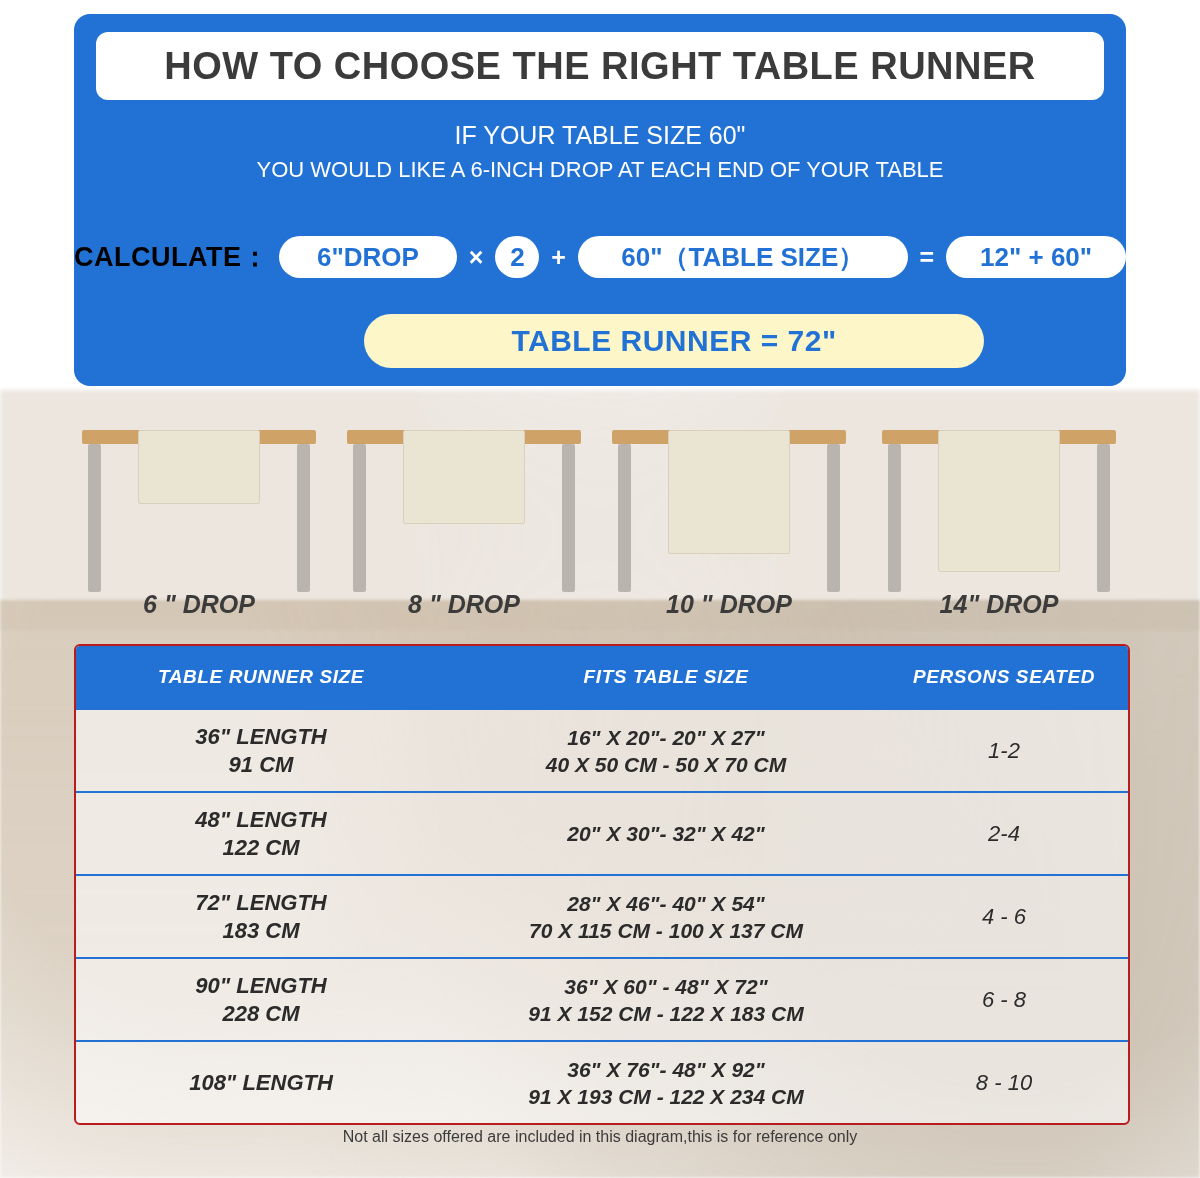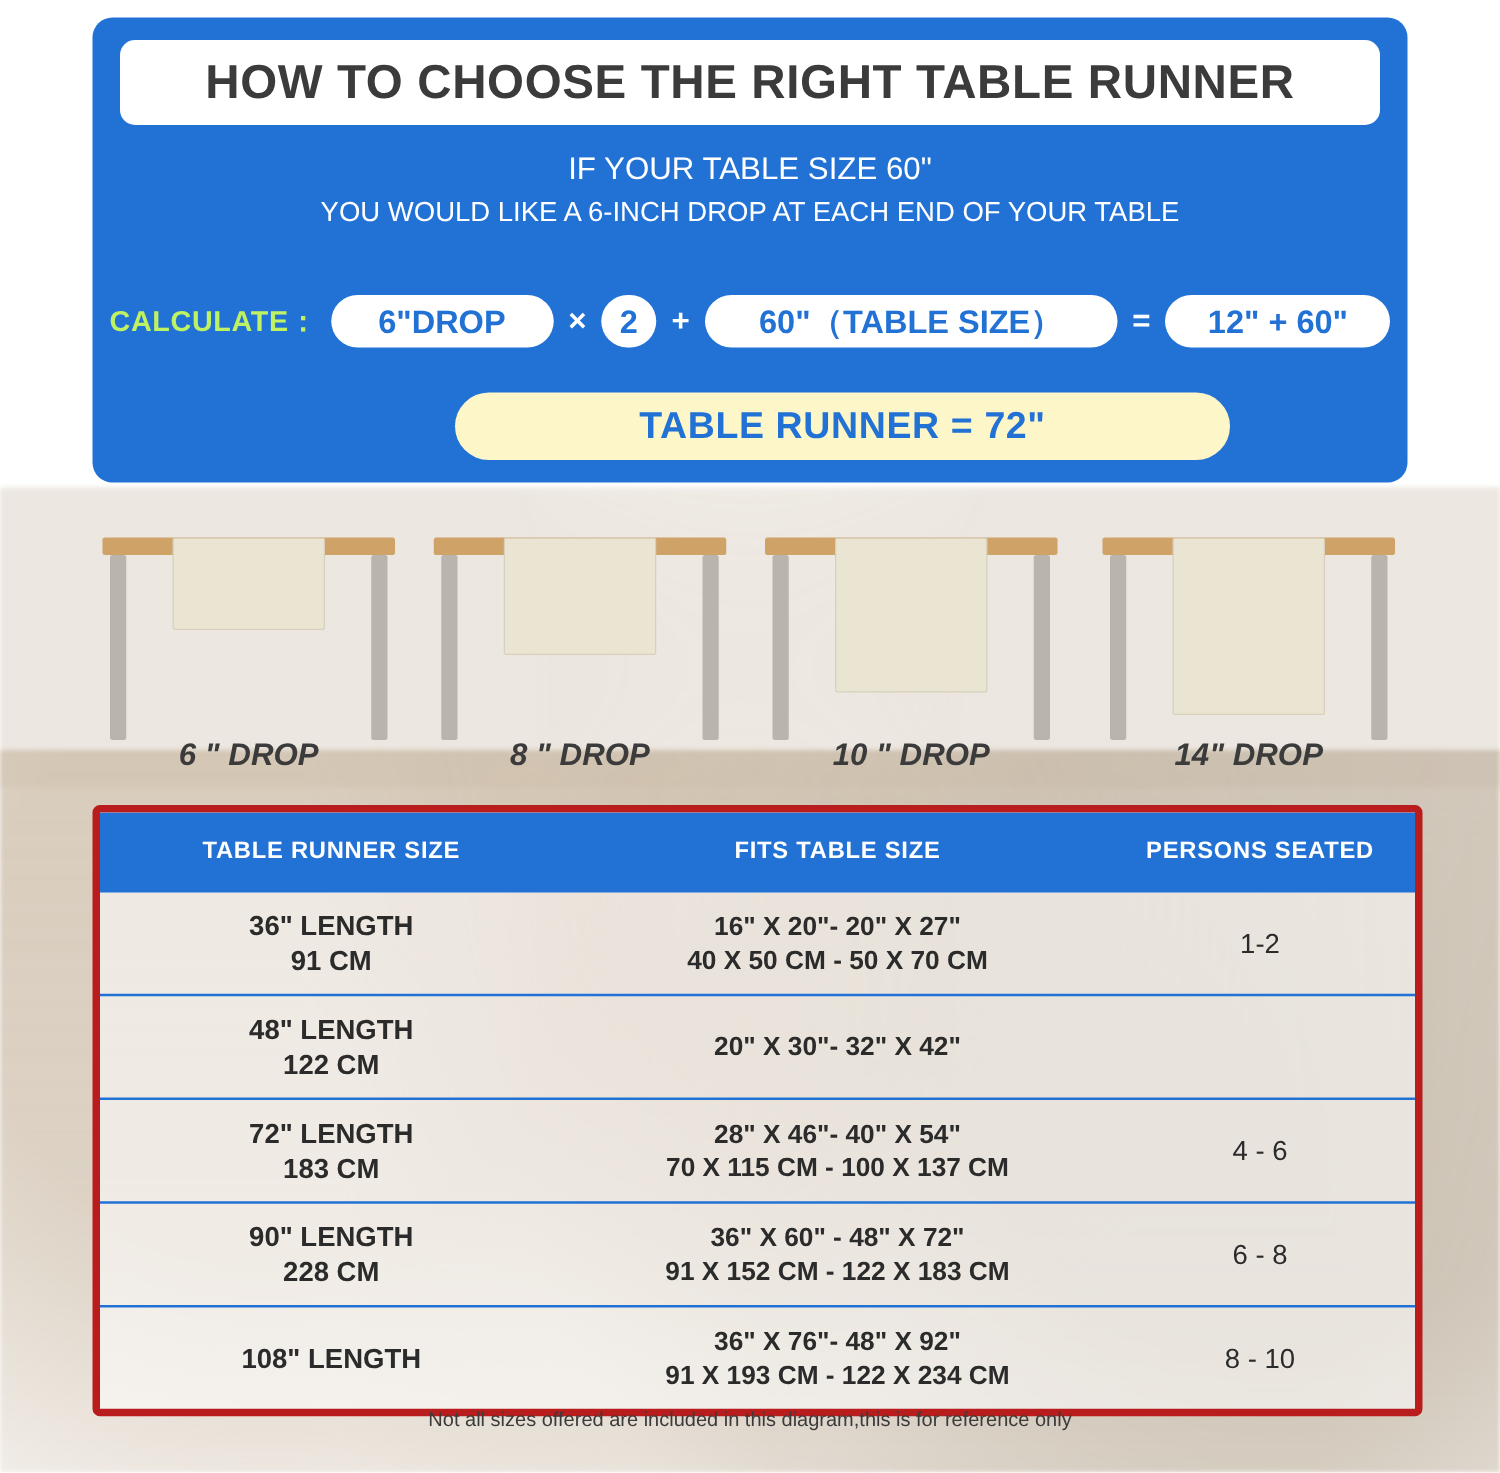--- a/index.html
+++ b/index.html
@@ -79,22 +79,22 @@
   .formula-row {
     position: absolute;
     left: 0; top: 222px;
     width: 1052px;
     display: flex;
     align-items: center;
     justify-content: center;
     gap: 10px;
   }
   .formula-label {
-    color: #bef264;
-    font-size: 23px;
+    color: #000000;
+    font-size: 27px;
     font-weight: bold;
     letter-spacing: 0.5px;
     white-space: nowrap;
   }
   .pill {
     background: #ffffff;
     color: #2272d6;
     border-radius: 999px;
     font-weight: bold;
     display: flex;
@@ -177,25 +177,26 @@
     font-style: italic;
     color: #3b3b3b;
     white-space: nowrap;
   }
 
   
   .size-table {
     position: absolute;
     left: 74px; top: 644px;
     width: 1052px;
-    border: 6px solid #b91c1c;
+    border: 2px solid #b91c1c;
     border-radius: 6px;
     overflow: hidden;
     z-index: 2;
     background: rgba(255,255,255,0.55);
+    font-style: italic;
   }
   .tbl-head {
     display: flex;
     background: #2272d6;
     color: #ffffff;
     height: 62px;
     align-items: center;
   }
   .tbl-head .th {
     font-size: 19px;
@@ -321,20 +322,23 @@
   </div>
 
   <div class="tbl-row">
     <div class="td col1">
       <div class="big">48" LENGTH</div>
       <div class="big">122 CM</div>
     </div>
     <div class="td col2">
       <div class="line">20" X 30"- 32" X 42"</div>
     </div>
+    <div class="td col3">
+      <div class="persons">2-4</div>
+    </div>
   </div>
 
   <div class="tbl-row">
     <div class="td col1">
       <div class="big">72" LENGTH</div>
       <div class="big">183 CM</div>
     </div>
     <div class="td col2">
       <div class="line">28" X 46"- 40" X 54"</div>
       <div class="line">70 X 115 CM - 100 X 137 CM</div>

